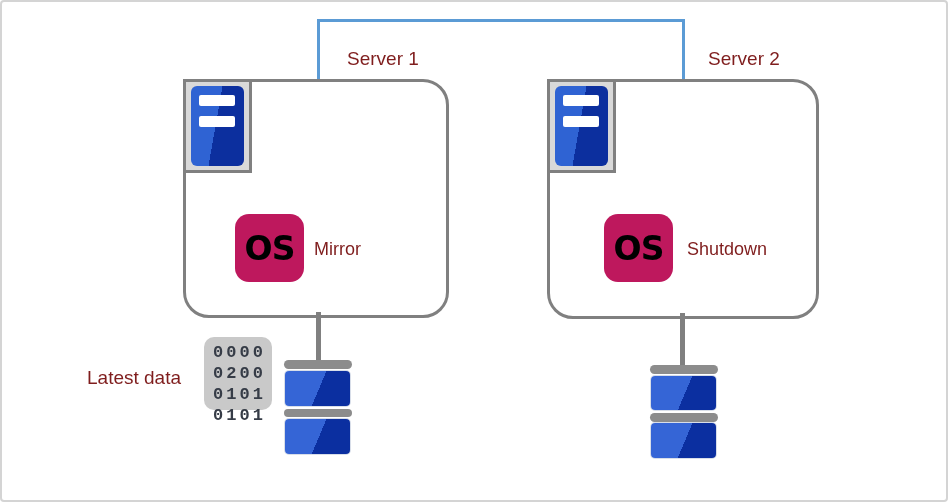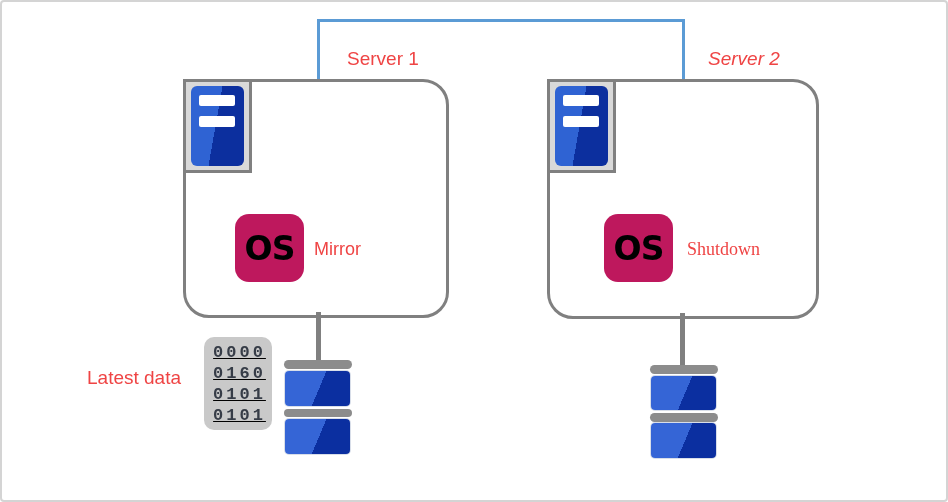--- a/index.html
+++ b/index.html
@@ -22,26 +22,26 @@
   .heartbeat {
     position: absolute;
     left: 315px; top: 17px;
     width: 362px; height: 60px;
     border-top: 3px solid #5b9bd5;
     border-left: 3px solid #5b9bd5;
     border-right: 3px solid #5b9bd5;
   }
   .label {
     position: absolute;
-    color: #ef4444;
+    color: #7f1d1d;
     white-space: nowrap;
   }
   .server-label { font-size: 19px; }
   .s1-label { left: 345px; top: 46px; }
-  .s2-label { left: 706px; top: 46px; font-style: italic; }
+  .s2-label { left: 706px; top: 46px; }
 
   
   .server-box {
     position: absolute;
     border: 3px solid #808080;
     border-radius: 26px;
     background: #ffffff;
   }
   .s1-box { left: 181px; top: 77px; width: 260px; height: 233px; }
   .s2-box { left: 545px; top: 77px; width: 266px; height: 234px; }
@@ -86,21 +86,21 @@
   .s2-os { left: 602px; top: 212px; }
   .os-text {
     font-family: "DejaVu Sans", sans-serif;
     font-weight: 900;
     font-size: 33px;
     letter-spacing: -1px;
     color: #000000;
   }
   .action-label { font-size: 18px; }
   .s1-action { left: 312px; top: 237px; }
-  .s2-action { left: 685px; top: 237px; font-family: Liberation Serif, serif; }
+  .s2-action { left: 685px; top: 237px; }
 
   
   .disk-line {
     position: absolute;
     width: 5px;
     background: #808080;
   }
   .s1-line { left: 314px; top: 310px; height: 48px; }
   .s2-line { left: 678px; top: 311px; height: 52px; }
   .disk-cap {
@@ -124,27 +124,26 @@
   .s2-platter1 { left: 649px; top: 374px; width: 65px; height: 34px; }
   .s2-cap2 { left: 648px; top: 411px; width: 68px; }
   .s2-platter2 { left: 649px; top: 421px; width: 65px; }
 
   .mirror-disk-label { left: 264px; top: 457px; font-size: 20px; }
 
   
   .binary-icon {
     position: absolute;
     left: 202px; top: 335px;
-    width: 68px; height: 93px;
+    width: 68px; height: 73px;
     background: #c9c9c9;
     border-radius: 10px;
     padding-top: 5px;
     box-sizing: border-box;
     text-align: center;
-    text-decoration: underline;
   }
   .binary-row {
     font-family: "Liberation Mono", monospace;
     font-weight: bold;
     font-size: 17px;
     line-height: 21px;
     letter-spacing: 3px;
     color: #363c47;
     text-indent: 3px;
   }
@@ -193,19 +192,19 @@
   <div class="disk-platter s1-platter2"></div>
 
   <div class="disk-line s2-line"></div>
   <div class="disk-cap s2-cap1"></div>
   <div class="disk-platter s2-platter1"></div>
   <div class="disk-cap s2-cap2"></div>
   <div class="disk-platter s2-platter2"></div>
 
   <div class="binary-icon">
     <div class="binary-row">0000</div>
-    <div class="binary-row">0160</div>
+    <div class="binary-row">0200</div>
     <div class="binary-row">0101</div>
     <div class="binary-row">0101</div>
   </div>
   <div class="label latest-data-label">Latest data</div>
 
 </div>
 
 </body></html>

